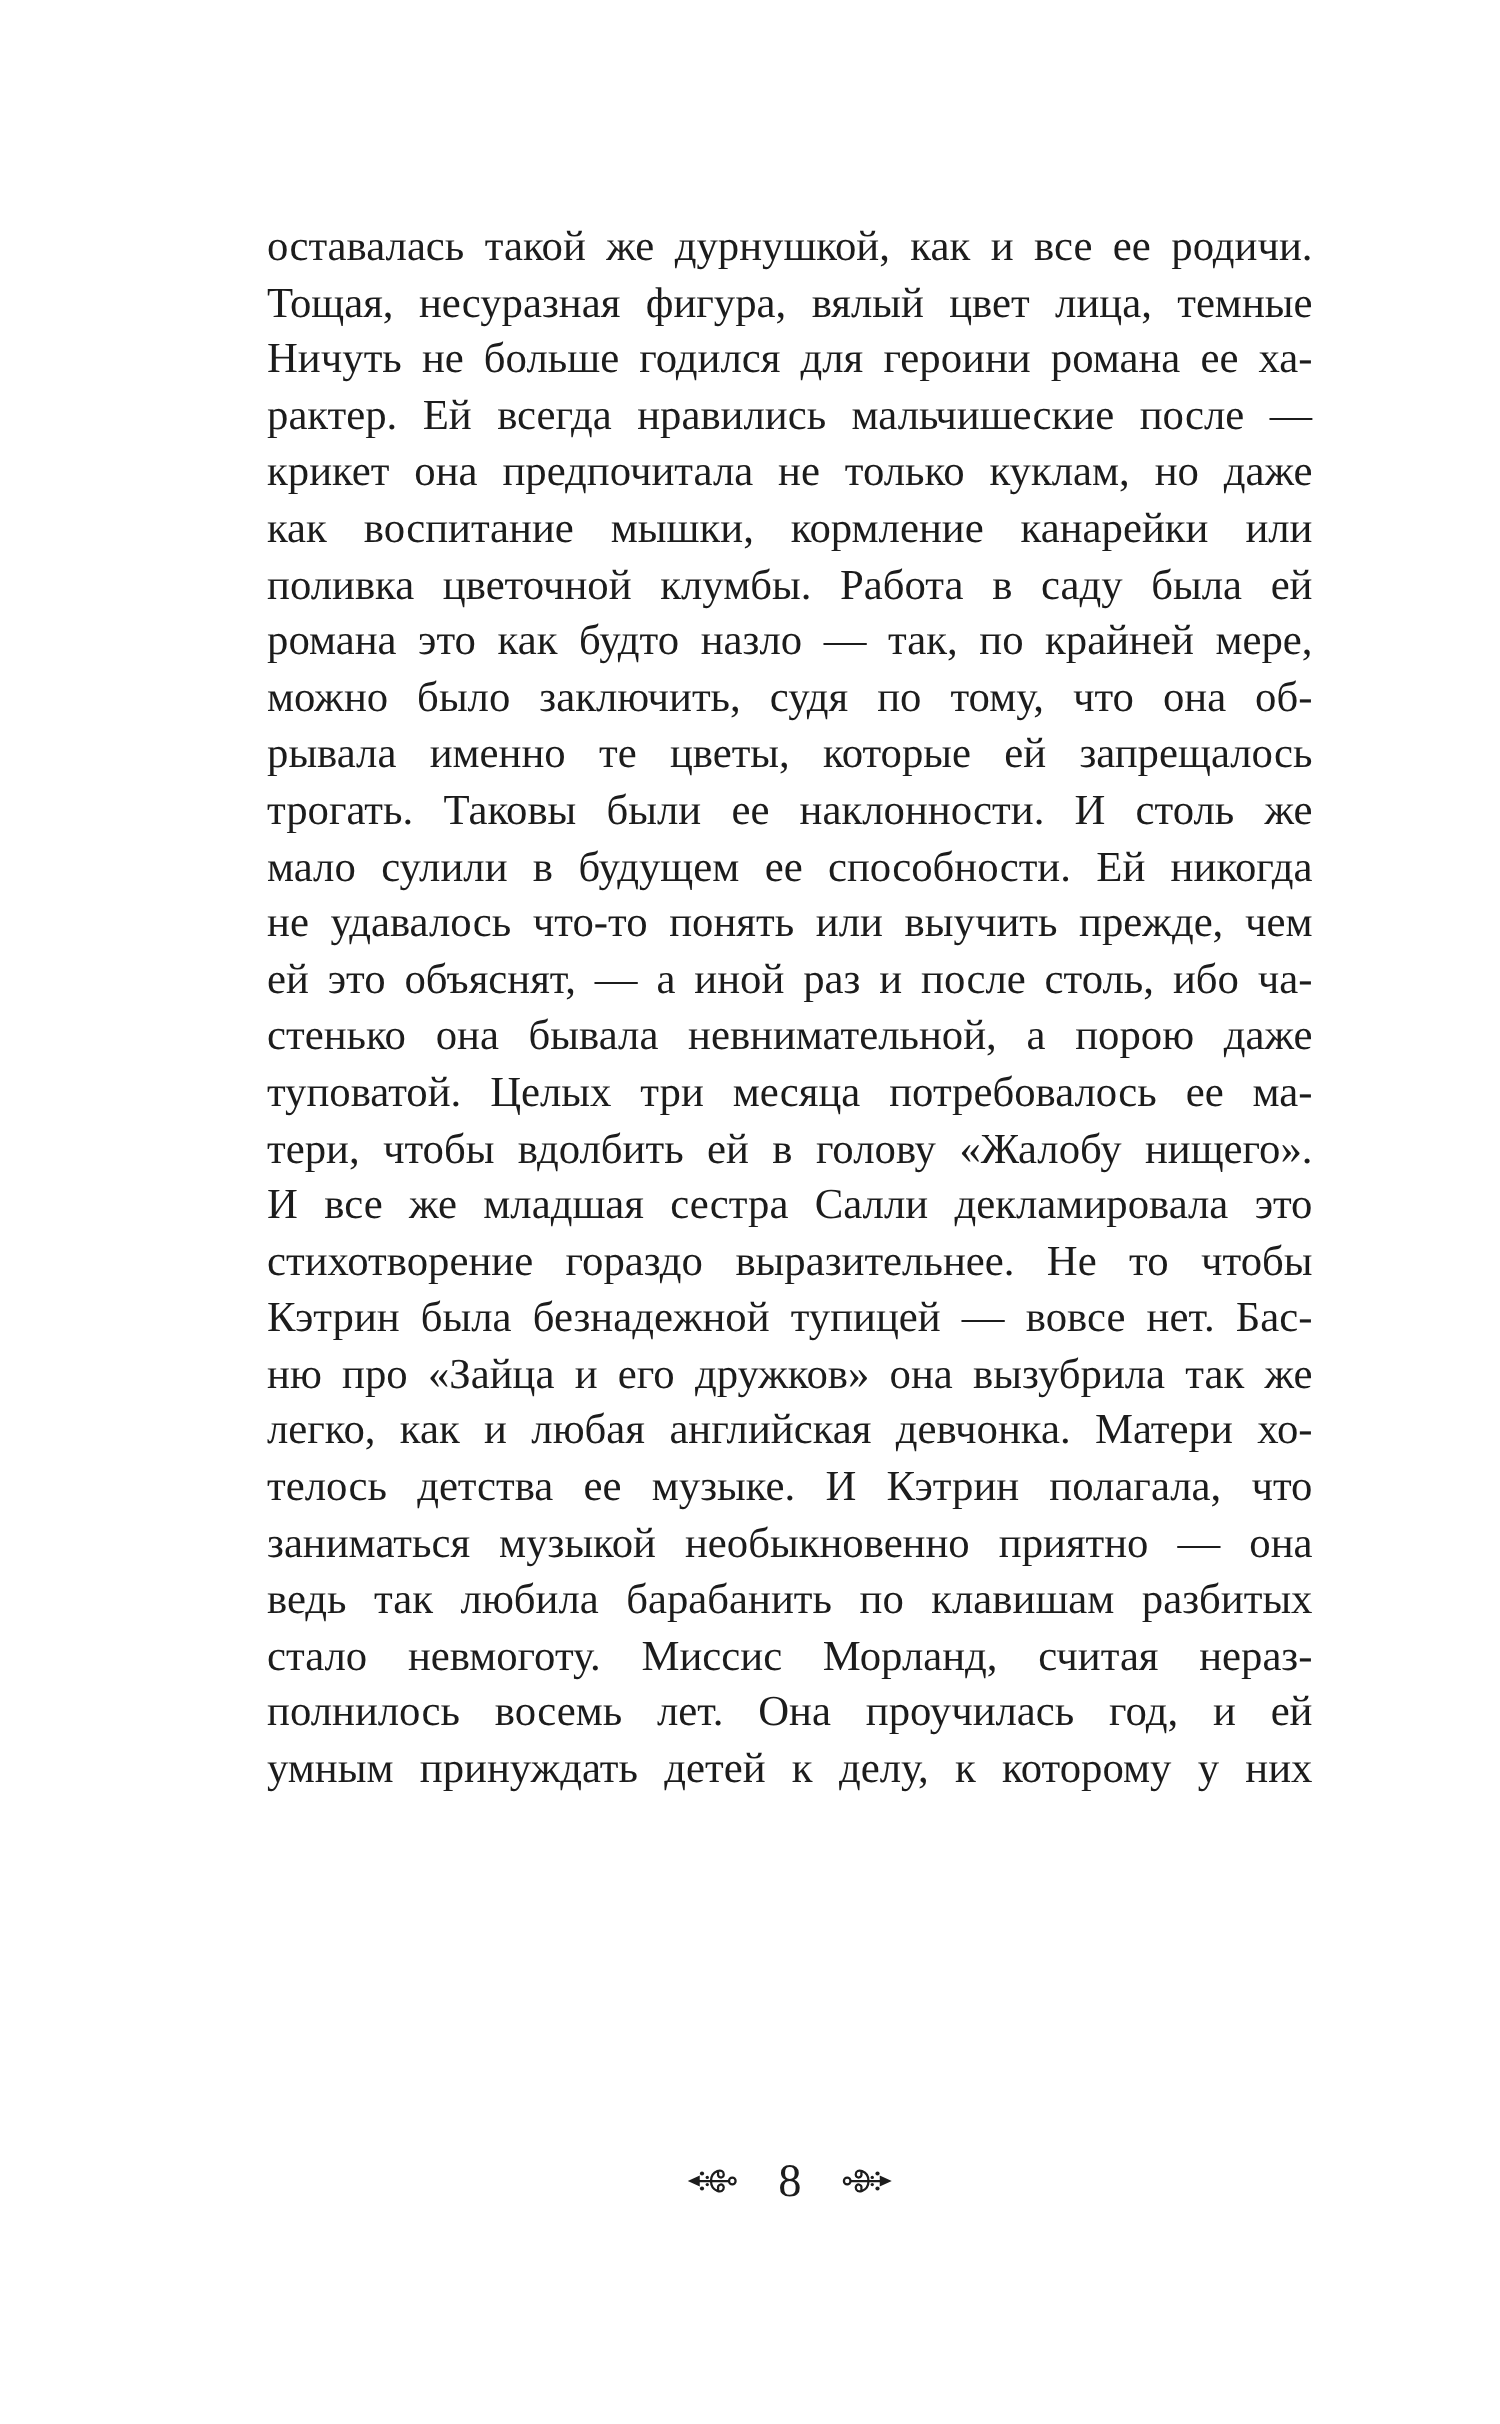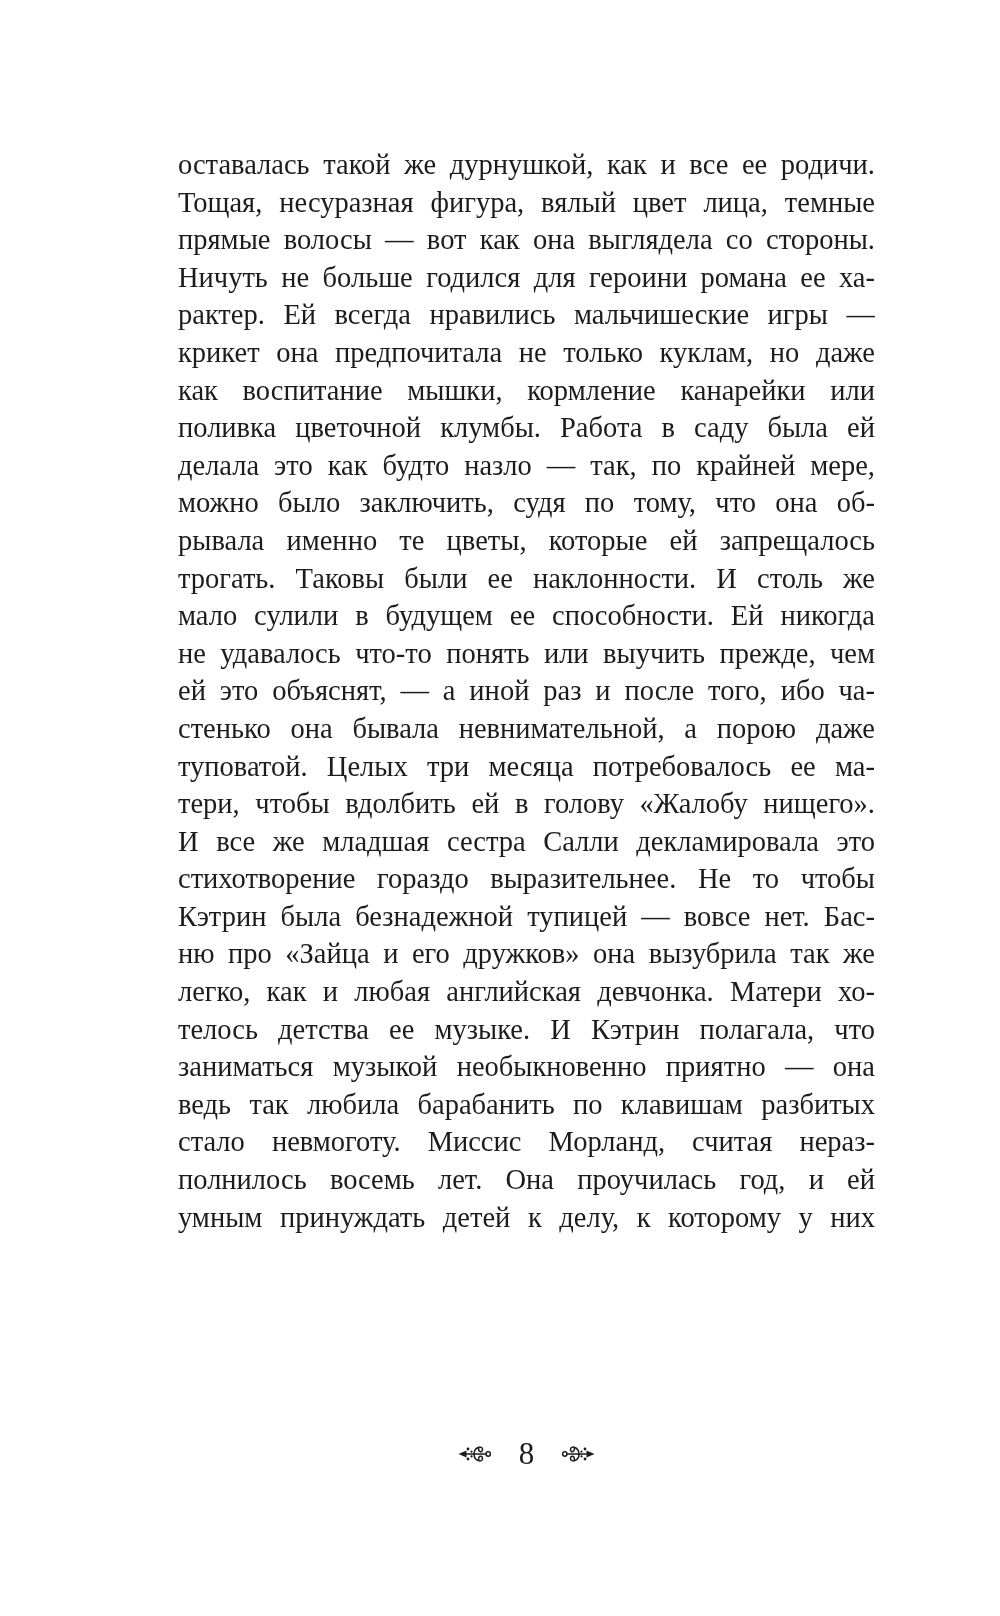--- a/index.html
+++ b/index.html
@@ -57,33 +57,32 @@
   }
 </style>
 </head>
 <body>
 
 <div class="book-page">
 
   <div class="text-block">
     <div class="text-line">оставалась такой же дурнушкой, как и все ее родичи.</div>
     <div class="text-line">Тощая, несуразная фигура, вялый цвет лица, темные</div>
-    <div class="text-line">прямые волосы — вот как она выглядела со стороны.</div>
     <div class="text-line">Ничуть не больше годился для героини романа ее ха-</div>
-    <div class="text-line">рактер. Ей всегда нравились мальчишеские игры —</div>
+    <div class="text-line">рактер. Ей всегда нравились мальчишеские после —</div>
     <div class="text-line">крикет она предпочитала не только куклам, но даже</div>
     <div class="text-line">как воспитание мышки, кормление канарейки или</div>
     <div class="text-line">поливка цветочной клумбы. Работа в саду была ей</div>
-    <div class="text-line">делала это как будто назло — так, по крайней мере,</div>
+    <div class="text-line">романа это как будто назло — так, по крайней мере,</div>
     <div class="text-line">можно было заключить, судя по тому, что она об-</div>
     <div class="text-line">рывала именно те цветы, которые ей запрещалось</div>
     <div class="text-line">трогать. Таковы были ее наклонности. И столь же</div>
     <div class="text-line">мало сулили в будущем ее способности. Ей никогда</div>
     <div class="text-line">не удавалось что-то понять или выучить прежде, чем</div>
-    <div class="text-line">ей это объяснят, — а иной раз и после того, ибо ча-</div>
+    <div class="text-line">ей это объяснят, — а иной раз и после столь, ибо ча-</div>
     <div class="text-line">стенько она бывала невнимательной, а порою даже</div>
     <div class="text-line">туповатой. Целых три месяца потребовалось ее ма-</div>
     <div class="text-line">тери, чтобы вдолбить ей в голову «Жалобу нищего».</div>
     <div class="text-line">И все же младшая сестра Салли декламировала это</div>
     <div class="text-line">стихотворение гораздо выразительнее. Не то чтобы</div>
     <div class="text-line">Кэтрин была безнадежной тупицей — вовсе нет. Бас-</div>
     <div class="text-line">ню про «Зайца и его дружков» она вызубрила так же</div>
     <div class="text-line">легко, как и любая английская девчонка. Матери хо-</div>
     <div class="text-line">телось детства ее музыке. И Кэтрин полагала, что</div>
     <div class="text-line">заниматься музыкой необыкновенно приятно — она</div>

